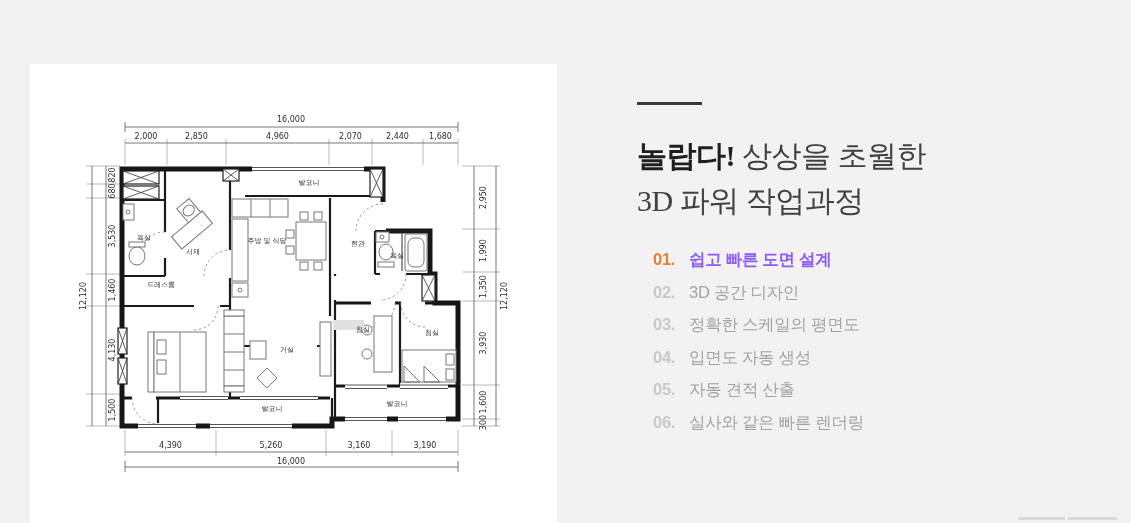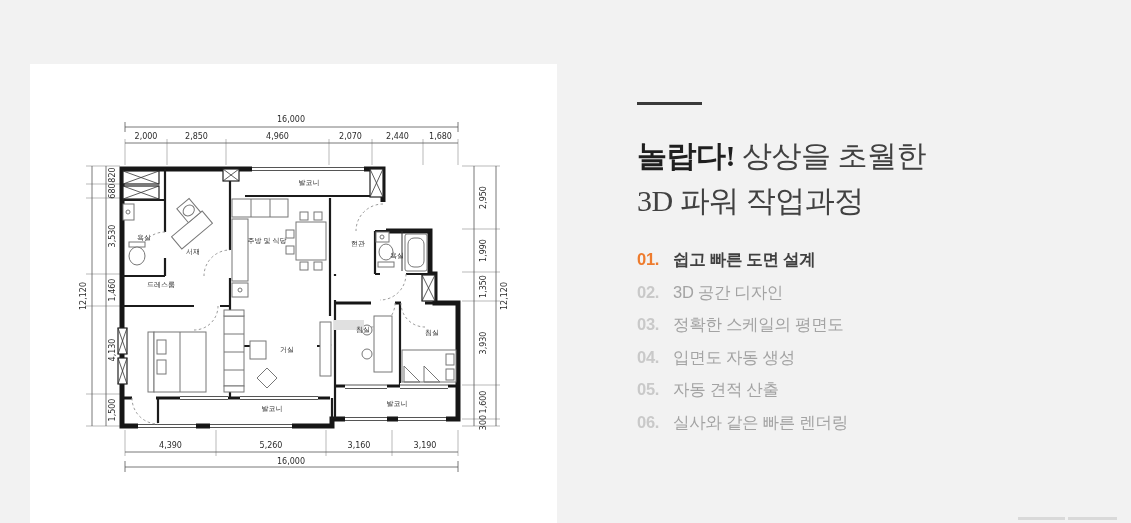--- a/index.html
+++ b/index.html
@@ -14,28 +14,28 @@
   }
   .plan-svg{position:absolute;left:0;top:0;}
   
   .intro{position:absolute;left:637px;top:95px;width:420px;}
   .accent-line{width:65px;height:3px;background:#3a3a3a;margin:7px 0 28px 0;}
   .headline{
     font-size:30px;line-height:45px;color:#414141;font-weight:500;
     letter-spacing:-0.5px;margin:0 0 26px 0;font-family:Liberation Serif, serif;
   }
   .headline .hl-bold{font-weight:800;color:#1f1f1f;}
-  .steps{list-style:none;margin:0;padding:0;}
+  .steps{list-style:none;margin:16px;padding:0;}
   .steps li{
     display:flex;align-items:baseline;height:32.6px;
     font-size:16.5px;color:#a3a3a3;letter-spacing:-0.3px;
   }
   .steps .num{font-weight:700;color:#c9c9c9;width:36px;flex:0 0 36px;}
   .steps li.active .num{color:#ee7c2e;}
-  .steps li.active .label{color:#404040;font-weight:700;text-align:center;}
+  .steps li.active .label{color:#8b5cf6;font-weight:700;text-align:center;}
   
   .wall-outer{fill:none;stroke:#161616;stroke-width:5;}
   .wall-thick{fill:none;stroke:#161616;stroke-width:3;}
   .wall-mid{fill:none;stroke:#1b1b1b;stroke-width:2.2;}
   .wall-thin{fill:none;stroke:#333;stroke-width:1;}
   .gap{fill:#ffffff;stroke:none;}
   .winline{stroke:#555;stroke-width:1;fill:none;}
   .door{fill:none;stroke:#9a9a9a;stroke-width:1;stroke-dasharray:2.5 2.5;}
   .furn{fill:#ffffff;stroke:#777;stroke-width:1;}
   .furnl{fill:none;stroke:#777;stroke-width:1;}

